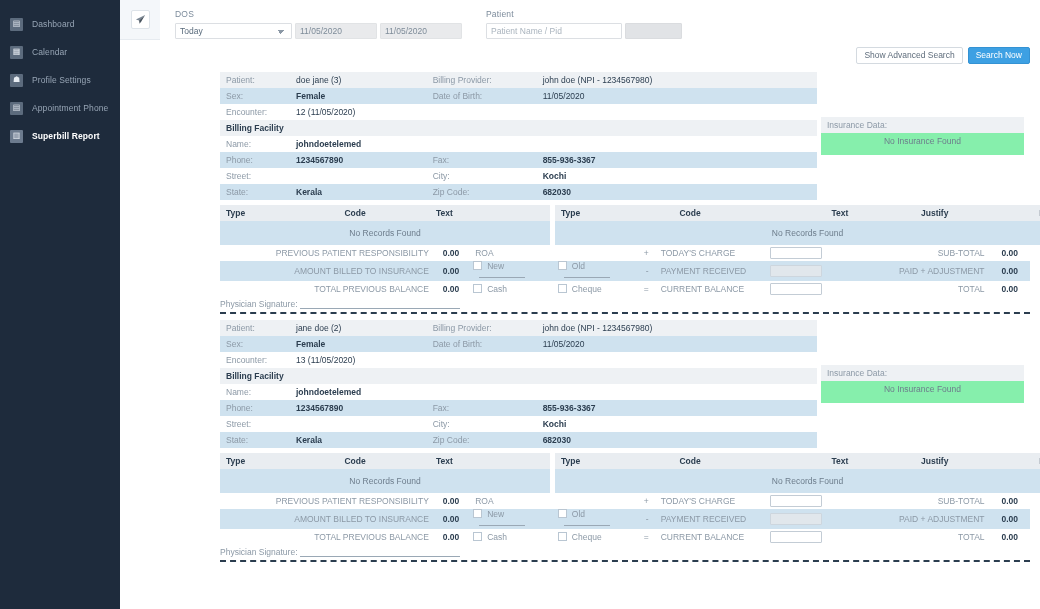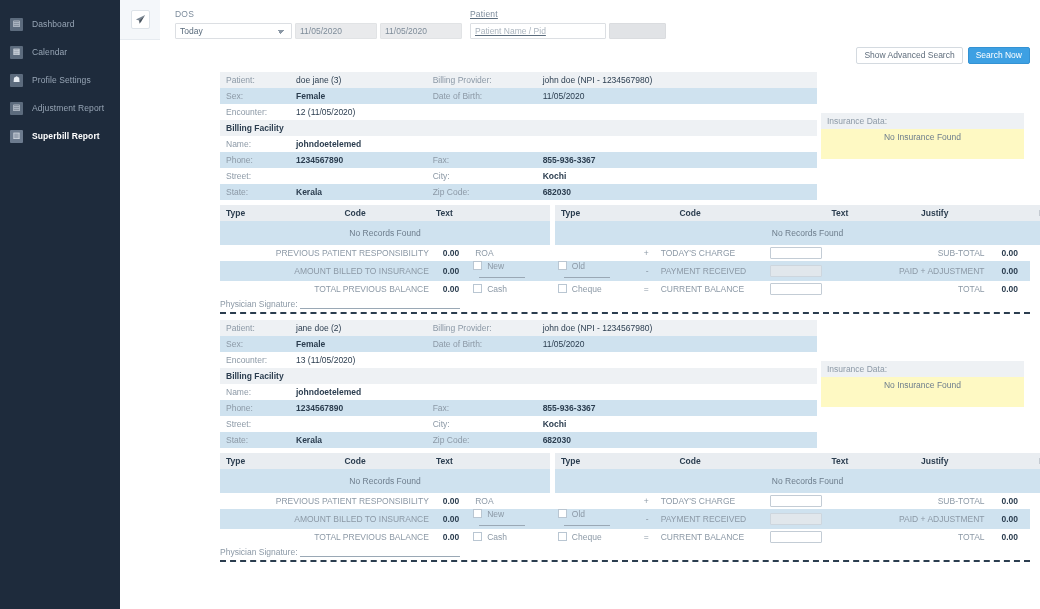--- a/index.html
+++ b/index.html
@@ -102,21 +102,21 @@
     background-repeat: no-repeat;
     cursor: pointer;
   }
   .sel.wide { width: 130px; }
   .txt-dis { width: 82px; background: #e9eaec; border-color: #e1e3e5; color: #7e8c99; }
   .box-dis { width: 57px; background: #e1e3e6; border-color: #dadcdf; }
   .txt { width: 136px; }
   .txt::placeholder { color: #aab4be; }
   .g-dos { margin-left: 0; }
   .g-group { margin-left: 32px; }
-  .g-pat { margin-left: 8px; text-decoration: underline; }
+  .g-pat { margin-left: 24px; }
 
   
   .actions {
     display: flex; justify-content: flex-end; align-items: center;
     gap: 5px; padding: 8px 10px 0 0;
   }
   .btn {
     font-family: "Liberation Sans", sans-serif;
     font-size: 8.5px;
     height: 17px;
@@ -144,22 +144,22 @@
   .val-c { color: #2b3d4f; font-weight: bold; }
   .val-n { color: #2b3d4f; }
   .mid-lbl { color: #8c99a6; width: 110px; }
   .bf { color: #2b3d4f; font-weight: bold; font-size: 8.5px; }
 
   .ins-hdr {
     background: #eef1f4; color: #8c99a6;
     font-size: 8.5px; height: 16px; line-height: 16px; padding-left: 6px;
   }
   .ins-body {
-    background: #fef9c3; color: #6d7d8c;
-    font-size: 8.5px; height: 30px; line-height: 17px; text-align: center;
+    background: #86efac; color: #6d7d8c;
+    font-size: 8.5px; height: 22px; line-height: 17px; text-align: center;
   }
 
   
   .charges { width: 100%; margin-top: 5px; }
   .charges table { width: 100%; table-layout: fixed; }
   .ch-head td {
     background: #e9edf1; color: #2b3d4f; font-weight: bold;
     font-size: 8.5px; height: 16px; padding: 0 6px;
   }
   .ch-empty td {
@@ -218,21 +218,21 @@
     <div class="side-item">
       <span class="side-ico">▦</span>
       <span class="side-lbl">Calendar</span>
     </div>
     <div class="side-item">
       <span class="side-ico">☗</span>
       <span class="side-lbl">Profile Settings</span>
     </div>
     <div class="side-item">
       <span class="side-ico">▤</span>
-      <span class="side-lbl">Adjustment Report</span>
+      <span class="side-lbl">Appointment Phone</span>
     </div>
     <div class="side-item active">
       <span class="side-ico">▥</span>
       <span class="side-lbl">Superbill Report</span>
     </div>
   </div>
 
   <div class="right">
 
     <div class="topbar">

